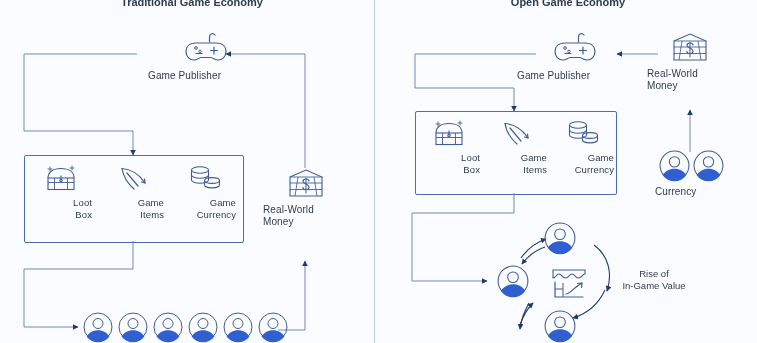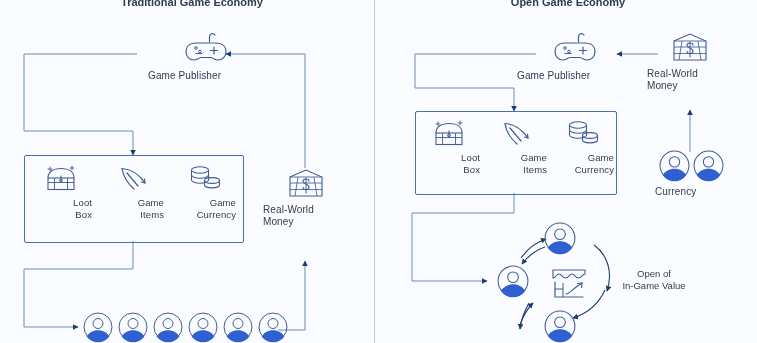--- a/index.html
+++ b/index.html
@@ -293,16 +293,16 @@
   <div class="avatar" style="left:549px;top:265px;">
     <svg width="40" height="36" viewBox="0 0 40 36">
       <path d="M4,5 L36,5 L36,9 C33,9 33,13 29.5,13 C26,13 26,9 23,9 C20,9 20,13 16.5,13 C13,13 13,9 10,9 C7,9 7,13 4,13 Z" stroke="#3f5d93" stroke-width="1.1" fill="none"></path>
       <path d="M6,17 L6,32 L34,32" stroke="#3f5d93" stroke-width="1.2" fill="none" stroke-linecap="round"></path>
       <path d="M6,24 L14,24 M14,18 L14,32" stroke="#3f5d93" stroke-width="1" fill="none"></path>
       <path d="M17,29 C21,29 24,23 33,18" stroke="#3f5d93" stroke-width="1.2" fill="none" stroke-linecap="round"></path>
       <path d="M33,18 L28.5,18.5 M33,18 L32.6,22.5" stroke="#3f5d93" stroke-width="1.2" fill="none" stroke-linecap="round"></path>
     </svg>
   </div>
 
-  <div class="cycle-label" style="left:598px;top:268px;width:112px;white-space:pre-line;">Open of
+  <div class="cycle-label" style="left:598px;top:268px;width:112px;white-space:pre-line;">Rise of
 In-Game Value</div>
 
 </div>
 
 </body></html>

